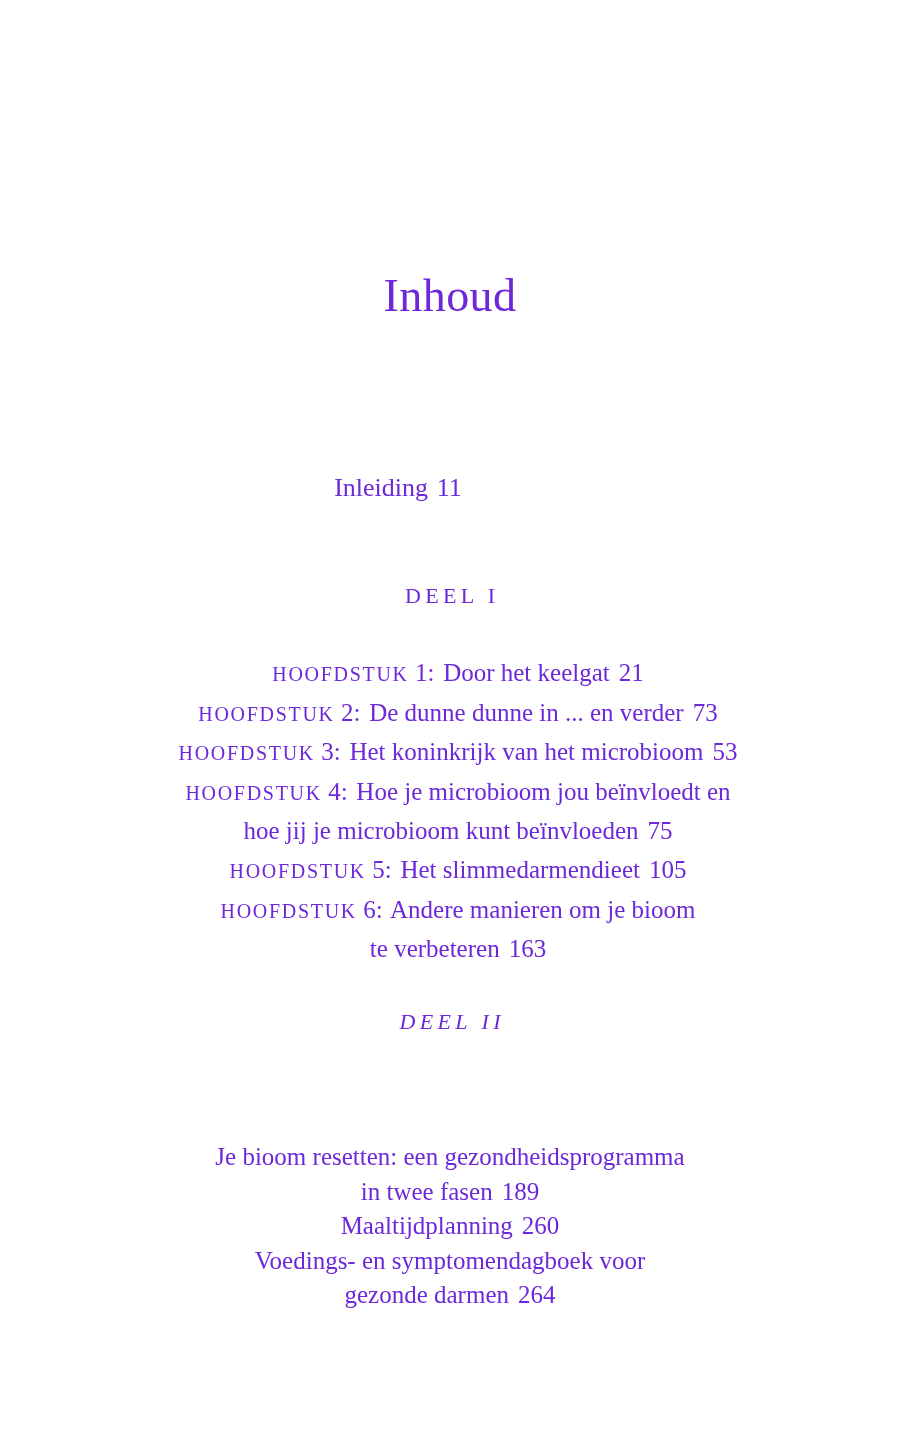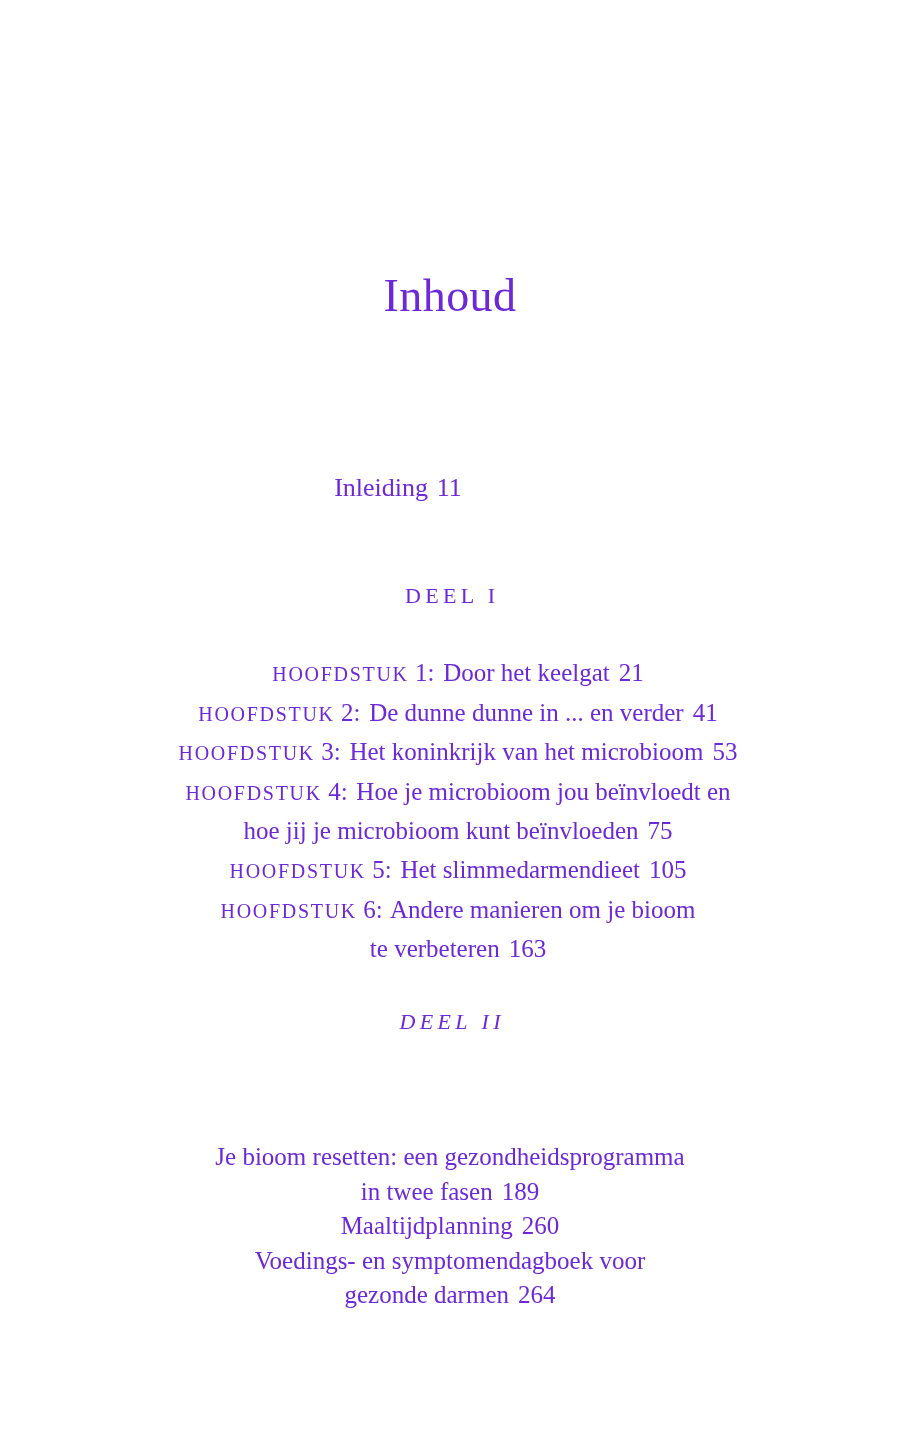--- a/index.html
+++ b/index.html
@@ -95,21 +95,21 @@
   <h1 class="toc-title">Inhoud</h1>
 
   <div class="intro-line">
     <span>Inleiding</span><span class="pg">11</span>
   </div>
 
   <div class="part-heading p1">DEEL I</div>
 
   <div class="entries part-one">
       <div class="entry-line"><span class="smallcaps">hoofdstuk</span> <span class="colon">1:</span> <span>Door het keelgat</span><span class="pg">21</span></div>
-      <div class="entry-line"><span class="smallcaps">hoofdstuk</span> <span class="colon">2:</span> <span>De dunne dunne in ... en verder</span><span class="pg">41</span></div>
+      <div class="entry-line"><span class="smallcaps">hoofdstuk</span> <span class="colon">2:</span> <span>De dunne dunne in ... en verder</span><span class="pg">73</span></div>
       <div class="entry-line"><span class="smallcaps">hoofdstuk</span> <span class="colon">3:</span> <span>Het koninkrijk van het microbioom</span><span class="pg">53</span></div>
       <div class="entry-line"><span class="smallcaps">hoofdstuk</span> <span class="colon">4:</span> <span>Hoe je microbioom jou beïnvloedt en</span></div>
       <div class="entry-line"><span>hoe jij je microbioom kunt beïnvloeden</span><span class="pg">75</span></div>
       <div class="entry-line"><span class="smallcaps">hoofdstuk</span> <span class="colon">5:</span> <span>Het slimmedarmendieet</span><span class="pg">105</span></div>
       <div class="entry-line"><span class="smallcaps">hoofdstuk</span> <span class="colon">6:</span> <span>Andere manieren om je bioom</span></div>
       <div class="entry-line"><span>te verbeteren</span><span class="pg">163</span></div>
     </div>
 
   <div class="part-heading p2">DEEL II</div>
 

